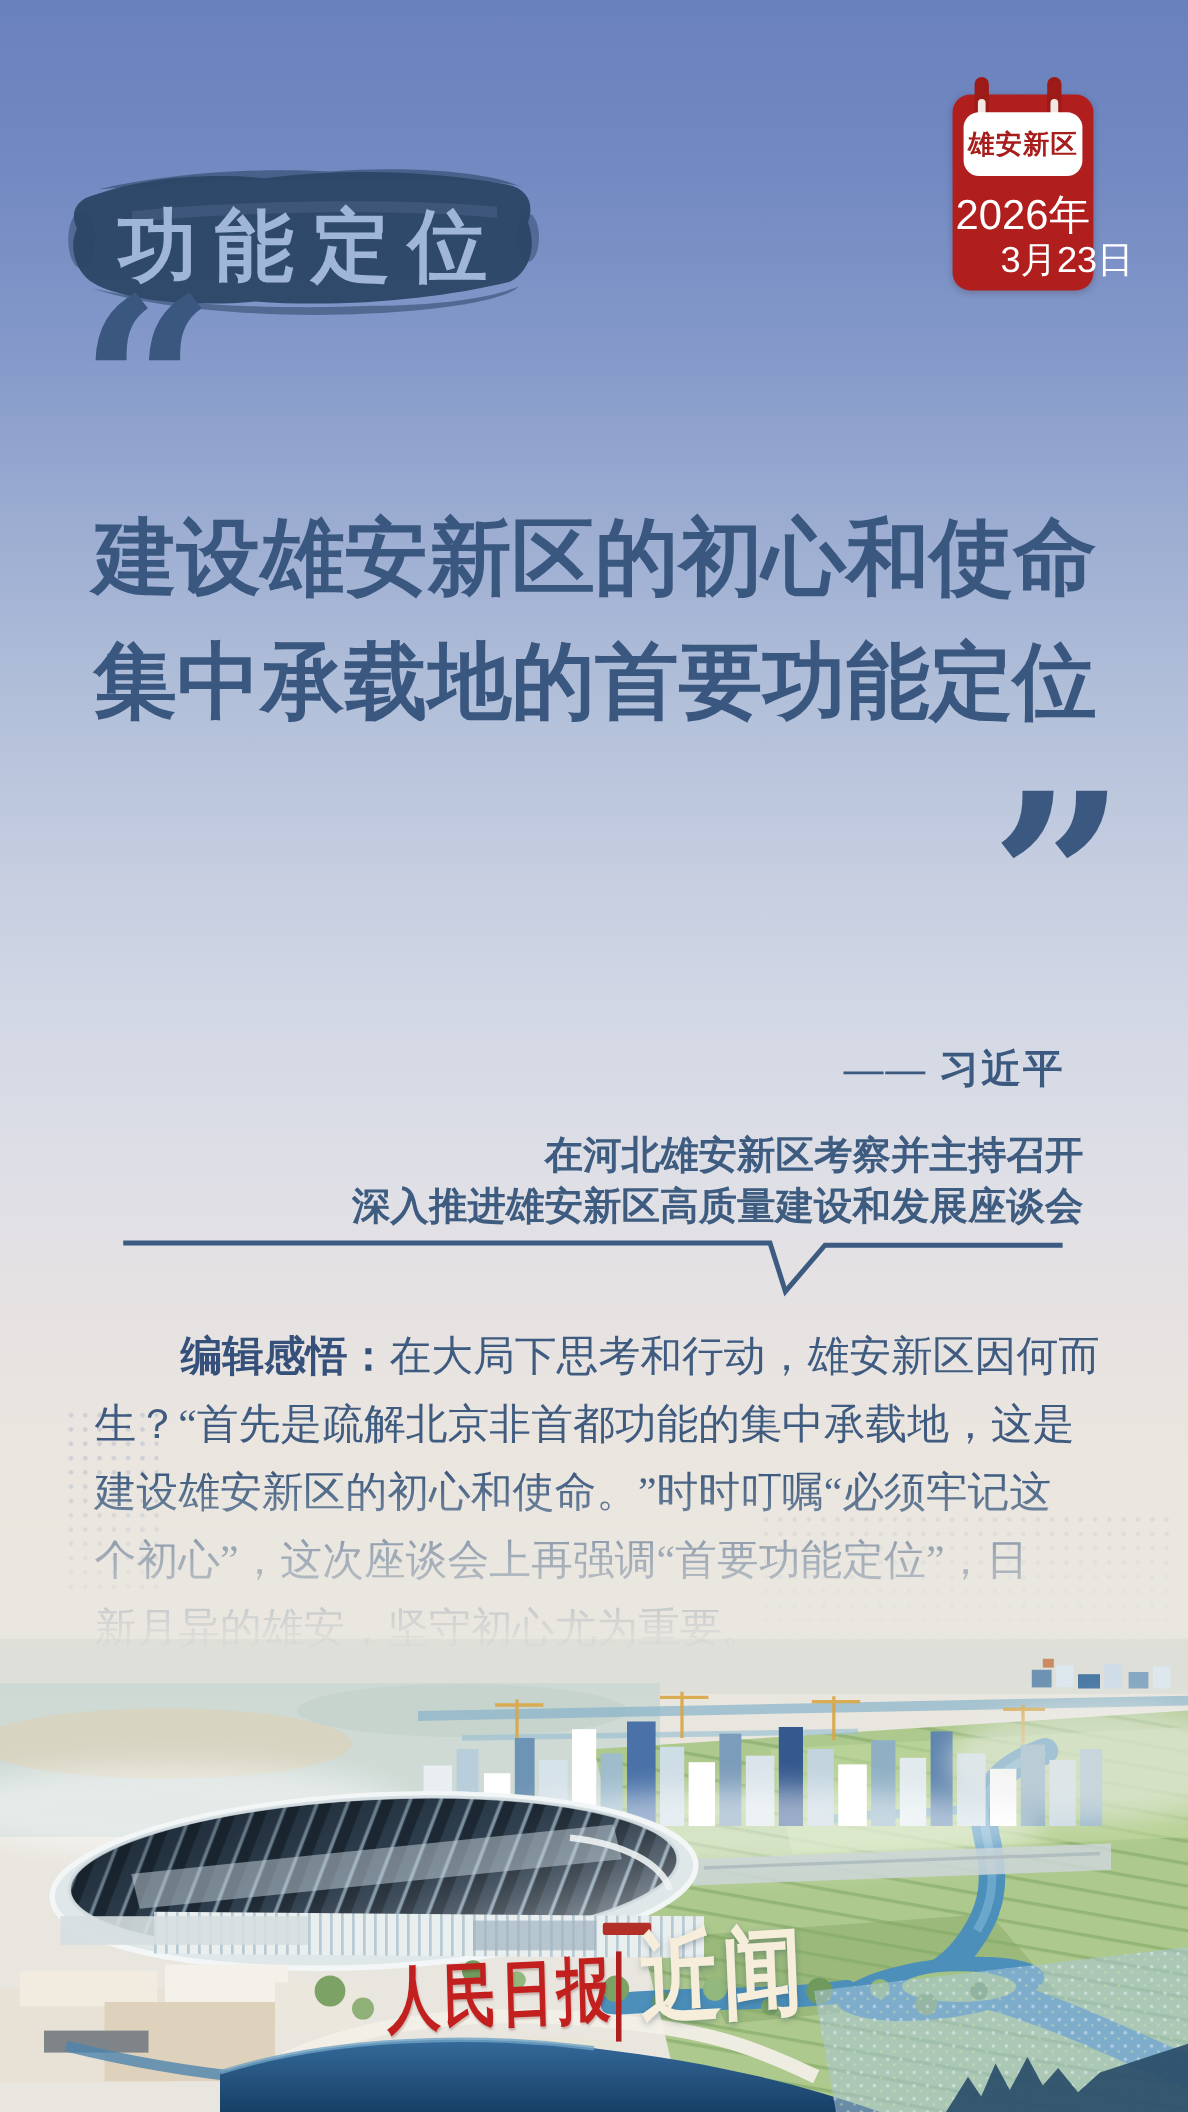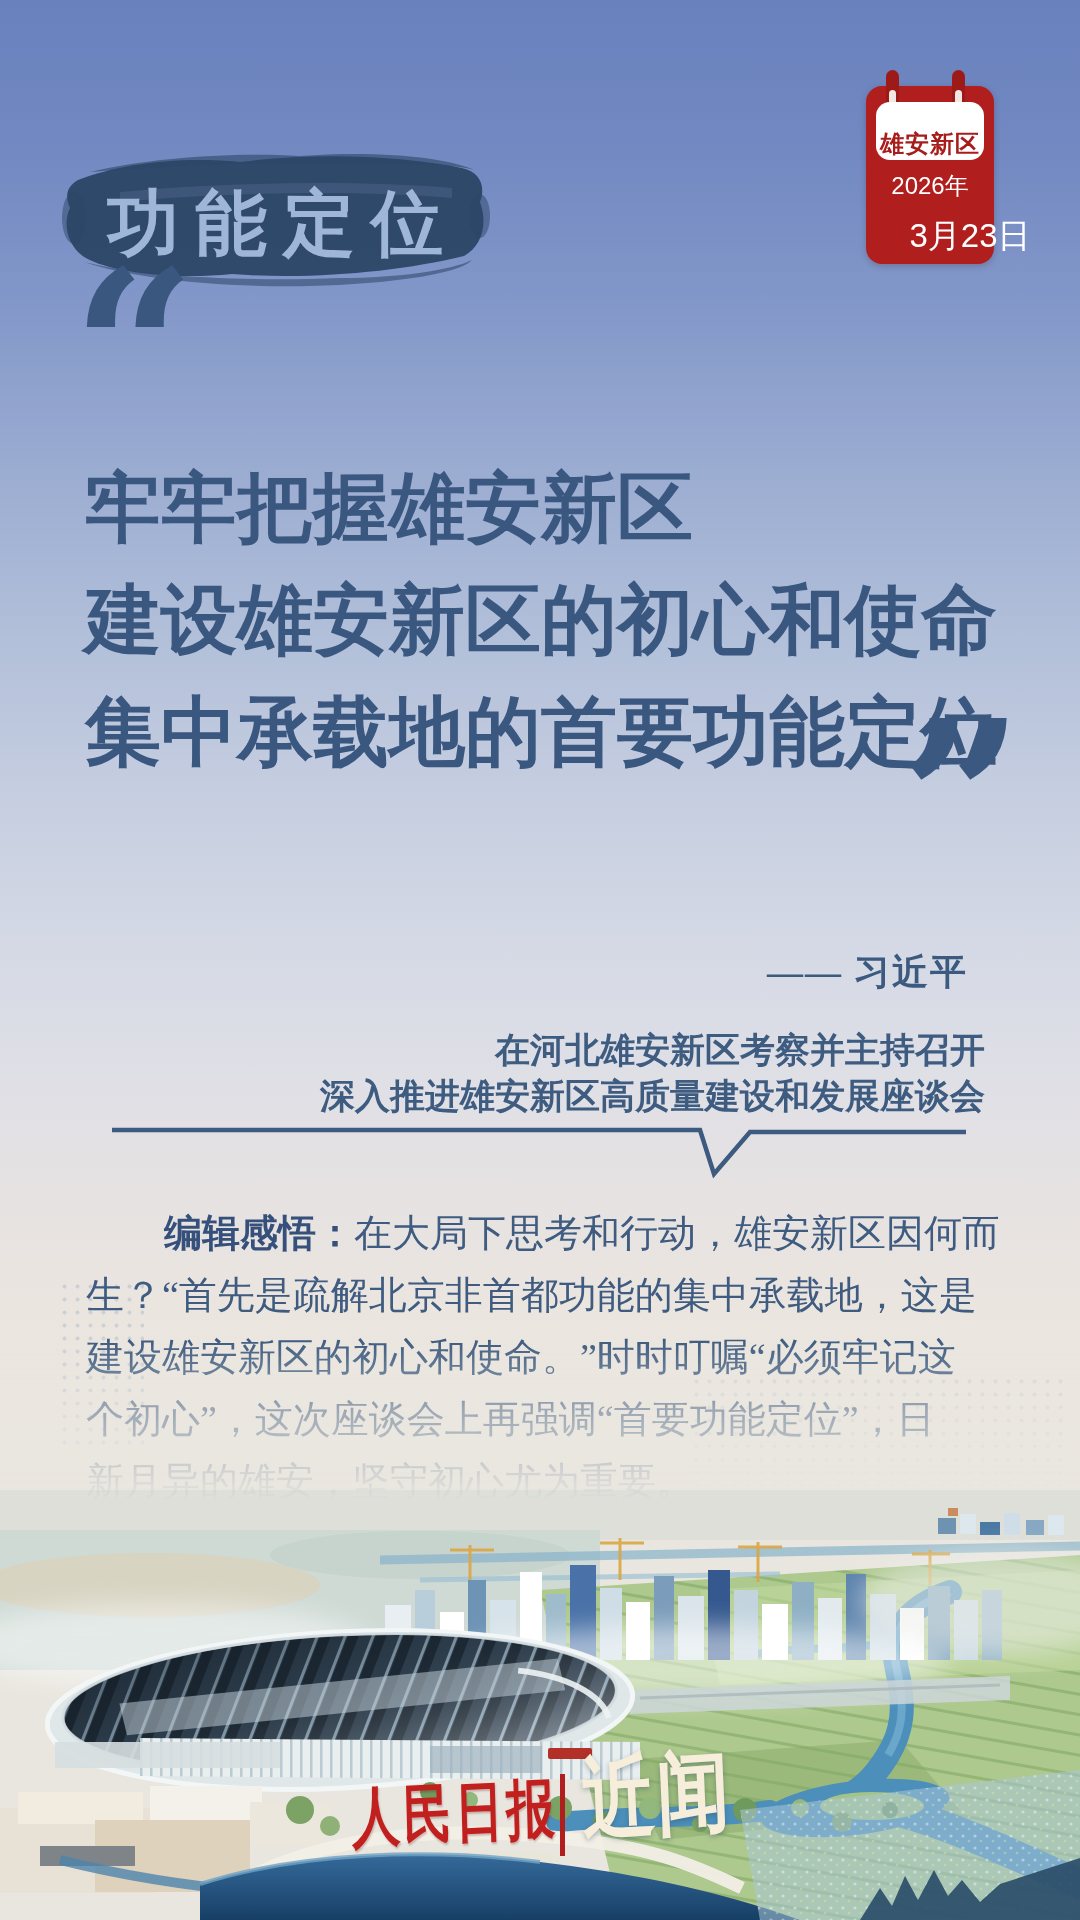--- a/index.html
+++ b/index.html
@@ -24,24 +24,24 @@
   .calendar{
     position:absolute;left:866px;top:86px;width:128px;height:178px;
     background:var(--accent-red,#b01f1e);border-radius:16px;
     box-shadow:0 2px 6px rgba(60,30,30,.25);
   }
   .hook{position:absolute;top:-16px;width:13px;height:42px;background:#9c1a18;border-radius:7px;}
   .hook.h1{left:20px;} .hook.h2{left:86px;}
   .hook::after{content:"";position:absolute;left:3px;bottom:5px;width:7px;height:17px;background:#f2e7e3;border-radius:4px;}
   .cal-inner{
     position:absolute;left:10px;top:16px;width:108px;height:58px;background:#ffffff;border-radius:14px;
-    display:flex;align-items:flex-end;justify-content:center;
+    display:flex;align-items:center;justify-content:center;
   }
   .cal-region{font-size:24px;font-weight:700;color:#a61d1b;letter-spacing:1px;}
-  .cal-year{position:absolute;left:0;top:84px;width:128px;text-align:center;color:#ffffff;font-size:24px;
+  .cal-year{position:absolute;left:0;top:84px;width:128px;text-align:center;color:#ffffff;font-size:38px;
     font-family:"Liberation Sans","DejaVu Sans",sans-serif;}
   .cal-day{position:absolute;left:0;top:128px;width:128px;text-align:center;color:#ffffff;font-size:33px;
     font-family:"Liberation Sans","DejaVu Sans",sans-serif;padding-left:40px;}
   
   .open-quote{
     position:absolute;left:72px;top:242px;font-family:"DejaVu Serif",serif;font-weight:700;
     font-size:215px;line-height:215px;color:var(--ink-blue,#3b5880);
   }
   .close-quote{
     position:absolute;left:900px;top:692px;font-family:"DejaVu Serif",serif;font-weight:700;
@@ -119,21 +119,20 @@
     <span class="hook h2"></span>
     <div class="cal-inner">
       <span class="cal-region">雄安新区</span>
     </div>
     <div class="cal-year">2026年</div>
     <div class="cal-day">3月23日</div>
   </div>
 
   <div class="open-quote">“</div>
   <div class="quote-lines">
-    <div>牢牢把握雄安新区</div>
     <div>建设雄安新区的初心和使命</div>
     <div>集中承载地的首要功能定位</div>
   </div>
   <div class="close-quote">”</div>
 
   <div class="attr-name">—— 习近平</div>
   <div class="attr-context">
     <div>在河北雄安新区考察并主持召开</div>
     <div>深入推进雄安新区高质量建设和发展座谈会</div>
   </div>

